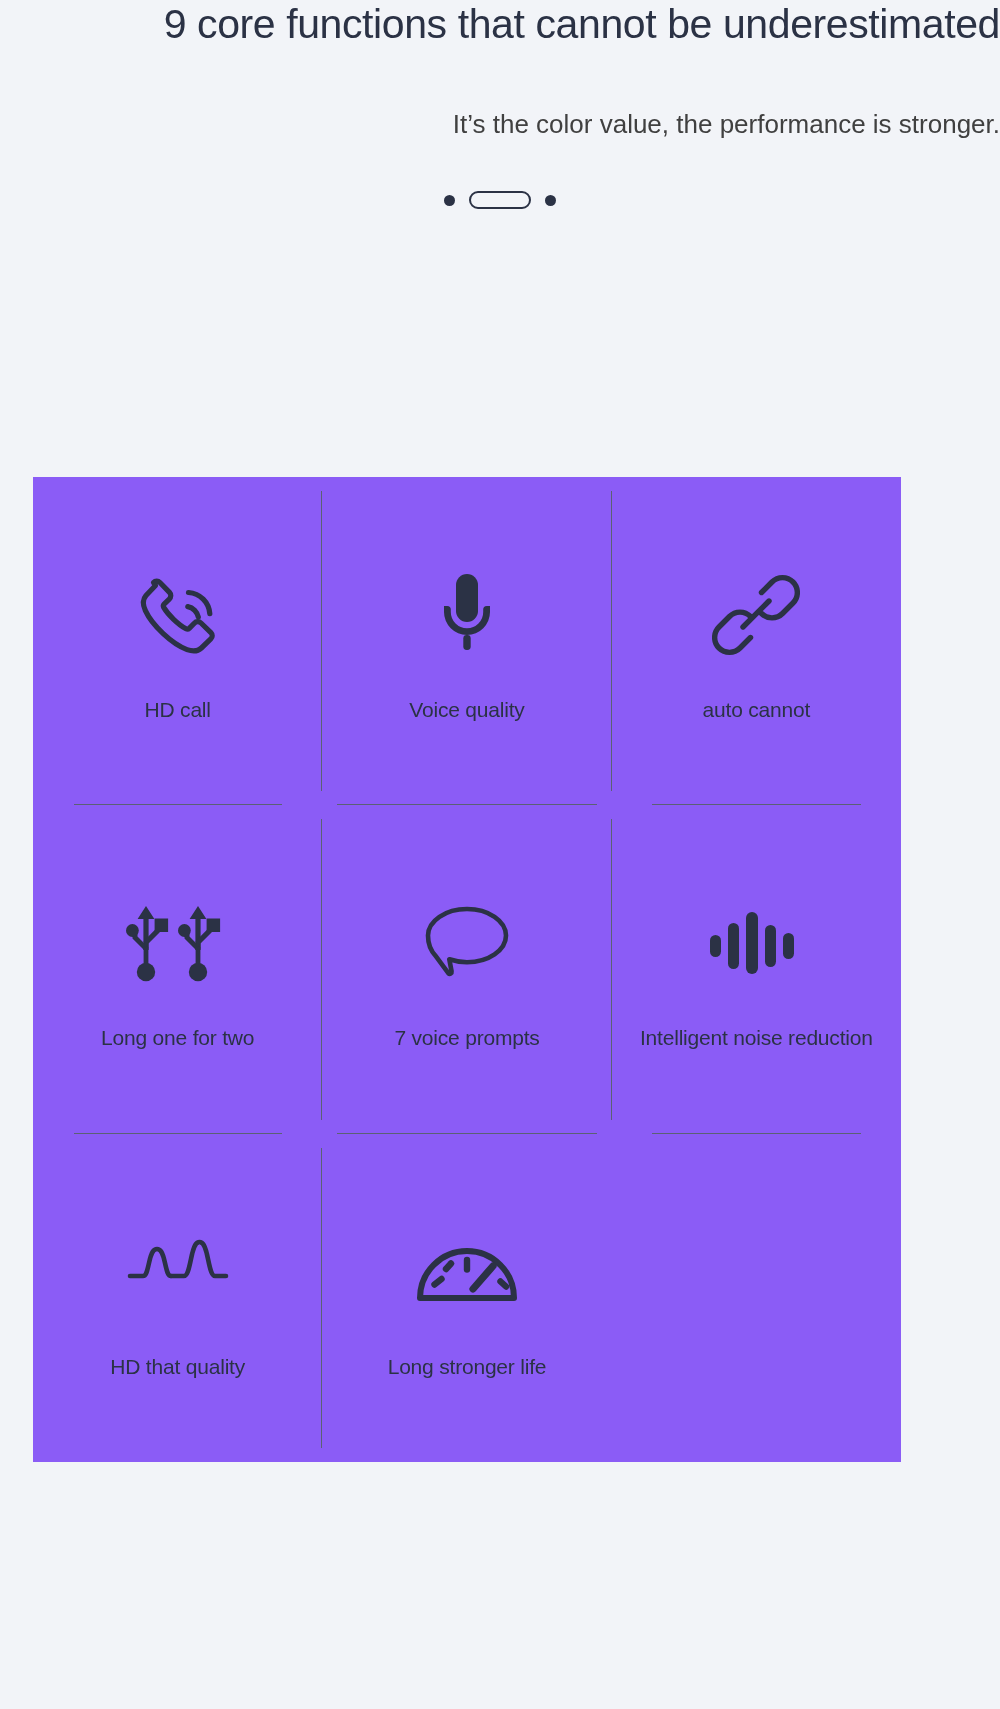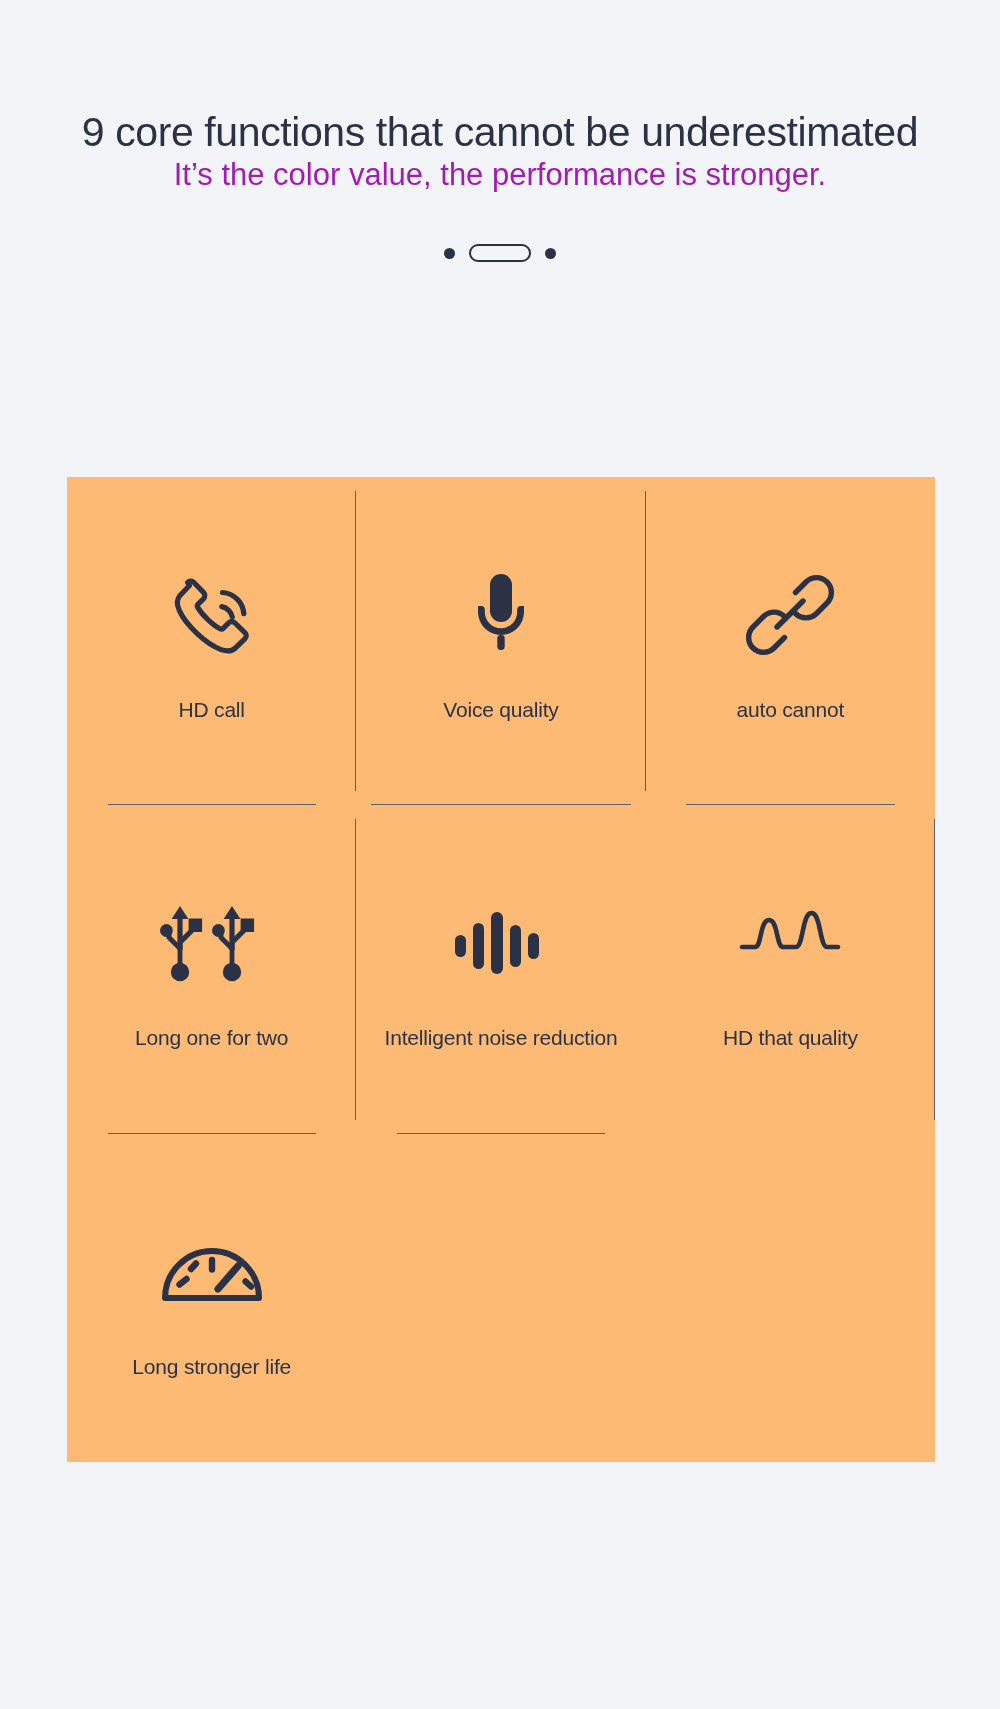--- a/index.html
+++ b/index.html
@@ -15,36 +15,36 @@
   .page {
     position: relative;
     width: 1000px;
     height: 1709px;
     background: #f2f4f8;
     overflow: hidden;
   }
 
   
   .header {
-    padding-top: 108px;
-    text-align: center;
+    text-align: right;
   }
 
   .headline {
     font-size: 41px;
     font-weight: 400;
     letter-spacing: -0.4px;
     color: #2b3245;
     line-height: 1.2;
   }
 
   .subhead {
-    font-size: 31px;
+    margin-top: 60px;
+    font-size: 26px;
     font-weight: 400;
-    color: #a21caf;
+    color: #404040;
     letter-spacing: 0px;
   }
 
   
   .pager {
     margin-top: 50px;
     display: flex;
     align-items: center;
     justify-content: center;
     gap: 14px;
@@ -62,25 +62,25 @@
     height: 18px;
     border-radius: 9px;
     border: 2.5px solid #2b3245;
     background: transparent;
     display: block;
   }
 
   
   .card {
     position: absolute;
-    left: 67px;
+    left: 33px;
     top: 477px;
     width: 868px;
     height: 985px;
-    background: #fdba74;
+    background: #8b5cf6;
   }
 
   .grid {
     width: 100%;
     height: 100%;
     display: grid;
     grid-template-columns: repeat(3, 1fr);
     grid-template-rows: repeat(3, 1fr);
   }
 
@@ -204,20 +204,28 @@
               <path d="M24 52 L24 48 L10.5 34.5 V26 h5 v6.4 L26.4 43.6 Z"></path>
               <circle cx="10.4" cy="26.5" r="6.4"></circle>
               <path d="M24 46 L24 42 L38 28 V22.5 h-5 V25.8 L21.6 37.2 Z"></path>
               <rect x="32.6" y="14.5" width="13.5" height="13.5"></rect>
             </g>
           </svg>
         </div>
         <div class="cell-label">Long one for two</div>
       </div>
 
+      <div class="cell vsep-right hsep hsep-mid">
+        <div class="icon-wrap">
+          <svg width="88" height="78" viewBox="0 0 88 78" fill="none" stroke="#2b3245" stroke-width="4.6" stroke-linecap="round" stroke-linejoin="round">
+            <path d="M44 5 C65.5 5 83 16.9 83 31.6 C83 46.3 65.5 58.2 44 58.2 C37.6 58.2 31.6 57.1 26.3 55.3 L28.6 67.5 C28.9 69.3 26.9 70.6 25.5 69.4 L12.8 52.2 C8.3 47.5 5 40 5 31.6 C5 16.9 22.5 5 44 5 Z"></path>
+          </svg>
+        </div>
+        <div class="cell-label">7 voice prompts</div>
+      </div>
 
       <div class="cell hsep">
         <div class="icon-wrap">
           <svg width="96" height="70" viewBox="0 0 96 70" fill="#2b3245">
             <rect x="2" y="27" width="11" height="22" rx="5.5"></rect>
             <rect x="20" y="15" width="11" height="46" rx="5.5"></rect>
             <rect x="38" y="4" width="12" height="62" rx="6"></rect>
             <rect x="57" y="17" width="11" height="42" rx="5.5"></rect>
             <rect x="75" y="25" width="11" height="26" rx="5.5"></rect>
           </svg>

